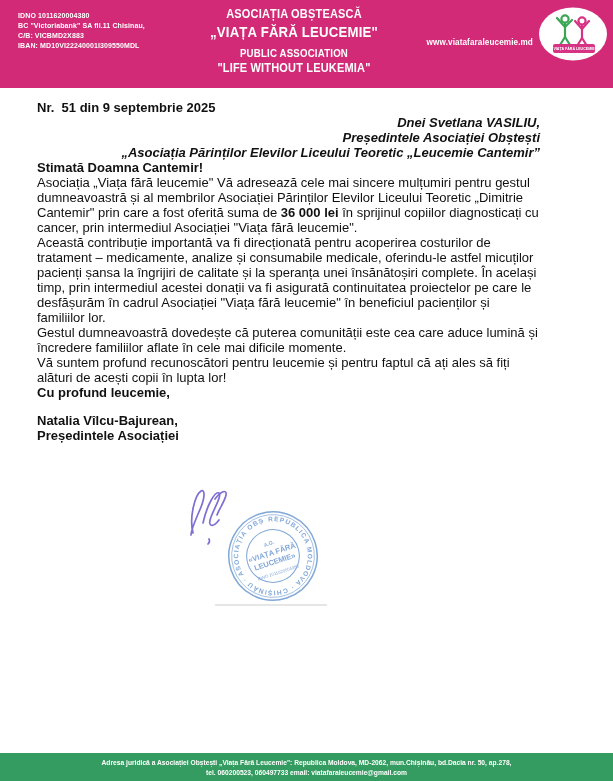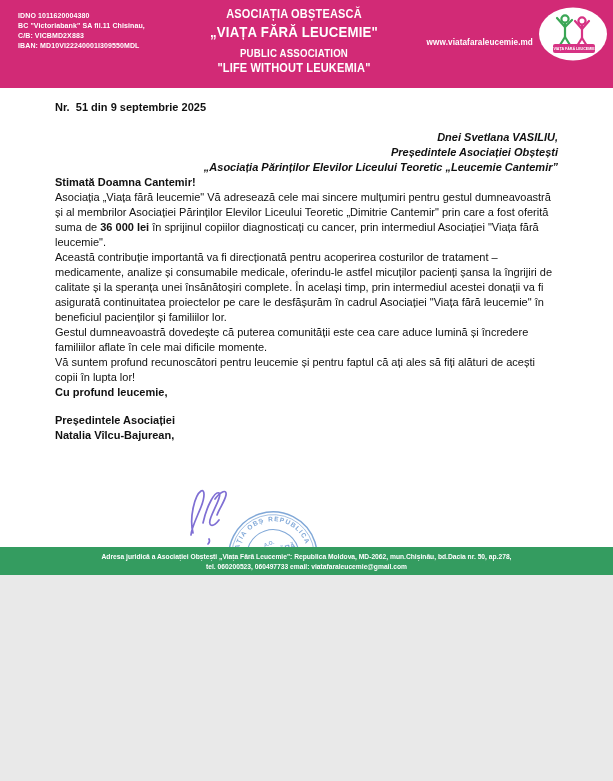--- a/index.html
+++ b/index.html
@@ -1,17 +1,17 @@
 <!DOCTYPE html>
 <html><head>
 <meta charset="utf-8">
 <style>
   html,body{margin:0;padding:0;background:#e9e9e9;}
   .page{
-    position:relative;width:613px;height:575px;background:#ffffff;overflow:hidden;
+    position:relative;width:613px;height:781px;background:#ffffff;overflow:hidden;
     font-family:"Liberation Sans", sans-serif;color:#111;margin:0 auto;
   }
   
   .banner{position:absolute;left:0;top:0;width:613px;height:88px;background:#d22a76;color:#fff;}
   .bank{
     position:absolute;left:18px;top:11px;font-size:7.4px;font-weight:bold;line-height:10px;
     letter-spacing:.1px;transform:scaleX(.95);transform-origin:left top;white-space:nowrap;
   }
   .org-center{position:absolute;left:0;top:8px;width:588px;text-align:center;line-height:1;}
   .org-center>div{transform:scaleX(.88);transform-origin:center top;}
@@ -19,26 +19,26 @@
   .org-ro2{font-size:15px;font-weight:bold;letter-spacing:.2px;margin-bottom:9px;}
   .org-en1{font-size:11px;font-weight:bold;letter-spacing:.2px;margin-bottom:3px;}
   .org-en2{font-size:12.5px;font-weight:bold;letter-spacing:.2px;}
   .website{
     position:absolute;right:80px;top:37px;font-size:8.6px;font-weight:bold;letter-spacing:.1px;
     transform:scaleX(.95);transform-origin:right top;white-space:nowrap;
   }
   .logo{position:absolute;right:5px;top:7px;}
   
   .content{
-    position:absolute;left:55px;top:100px;width:503px;
-    font-size:11px;line-height:15px;
+    position:absolute;left:37px;top:100px;width:503px;
+    font-size:13px;line-height:15px;
   }
   .content p{margin:0;}
   .nr{font-weight:bold;white-space:pre-wrap;}
-  .recipient{margin-top:15px;text-align:right;font-weight:bold;font-style:italic;line-height:15px;}
+  .recipient{text-align:right;font-weight:bold;font-style:italic;line-height:15px;}
   .salutation{font-weight:bold;margin-top:32px;}
   .p1{margin-top:14px;}
   .p2{margin-top:15px;}
   .p3{margin-top:14px;}
   .closing{font-weight:bold;margin-top:15px;}
   .signer{font-weight:bold;margin-top:13px;line-height:15px;}
   
   .signature{position:absolute;left:178px;top:483px;}
   .stamp{position:absolute;left:226px;top:509px;opacity:.88;}
   .stamp-shadow{position:absolute;left:215px;top:604px;width:112px;height:2px;background:rgba(140,140,140,.22);}
@@ -112,22 +112,22 @@
     <p class="p1"><span>Asociația „Viața fără leucemie" Vă adresează cele mai sincere mulțumiri pentru gestul dumneavoastră și al membrilor Asociației Părinților Elevilor Liceului Teoretic „Dimitrie Cantemir" prin care a fost oferită suma de </span><b>36 000 lei</b><span> în sprijinul copiilor diagnosticați cu cancer, prin intermediul Asociației "Viața fără leucemie".</span></p>
 
     <p class="p2">Această contribuție importantă va fi direcționată pentru acoperirea costurilor de tratament – medicamente, analize și consumabile medicale, oferindu-le astfel micuților pacienți șansa la îngrijiri de calitate și la speranța unei însănătoșiri complete. În același timp, prin intermediul acestei donații va fi asigurată continuitatea proiectelor pe care le desfășurăm în cadrul Asociației "Viața fără leucemie" în beneficiul pacienților și familiilor lor.</p>
 
     <p class="p3">Gestul dumneavoastră dovedește că puterea comunității este cea care aduce lumină și încredere familiilor aflate în cele mai dificile momente.</p>
     <p>Vă suntem profund recunoscători pentru leucemie și pentru faptul că ați ales să fiți alături de acești copii în lupta lor!</p>
 
     <p class="closing">Cu profund leucemie,</p>
 
     <div class="signer">
+      <div>Natalia Vîlcu-Bajurean,</div>
       <div>Președintele Asociației</div>
-      <div>Natalia Vîlcu-Bajurean,</div>
     </div>
   </div>
 
   <div class="signature">
     <svg width="62" height="62" viewBox="0 0 62 62">
       <g stroke="#7f6fd4" stroke-width="1.7" fill="none" stroke-linecap="round">
         <path d="M15 50 C11 34 17 12 23 8 C27 6 27 14 23 24 C19 34 13 46 13 52"></path>
         <path d="M25 40 C29 22 37 8 41 10 C44 12 37 24 33 34 C29 44 35 45 41 37"></path>
         <path d="M37 16 C43 8 49 6 48 12 C47 18 41 26 39 32"></path>
         <path d="M31 56 C32 58 31 60 30 61"></path>

